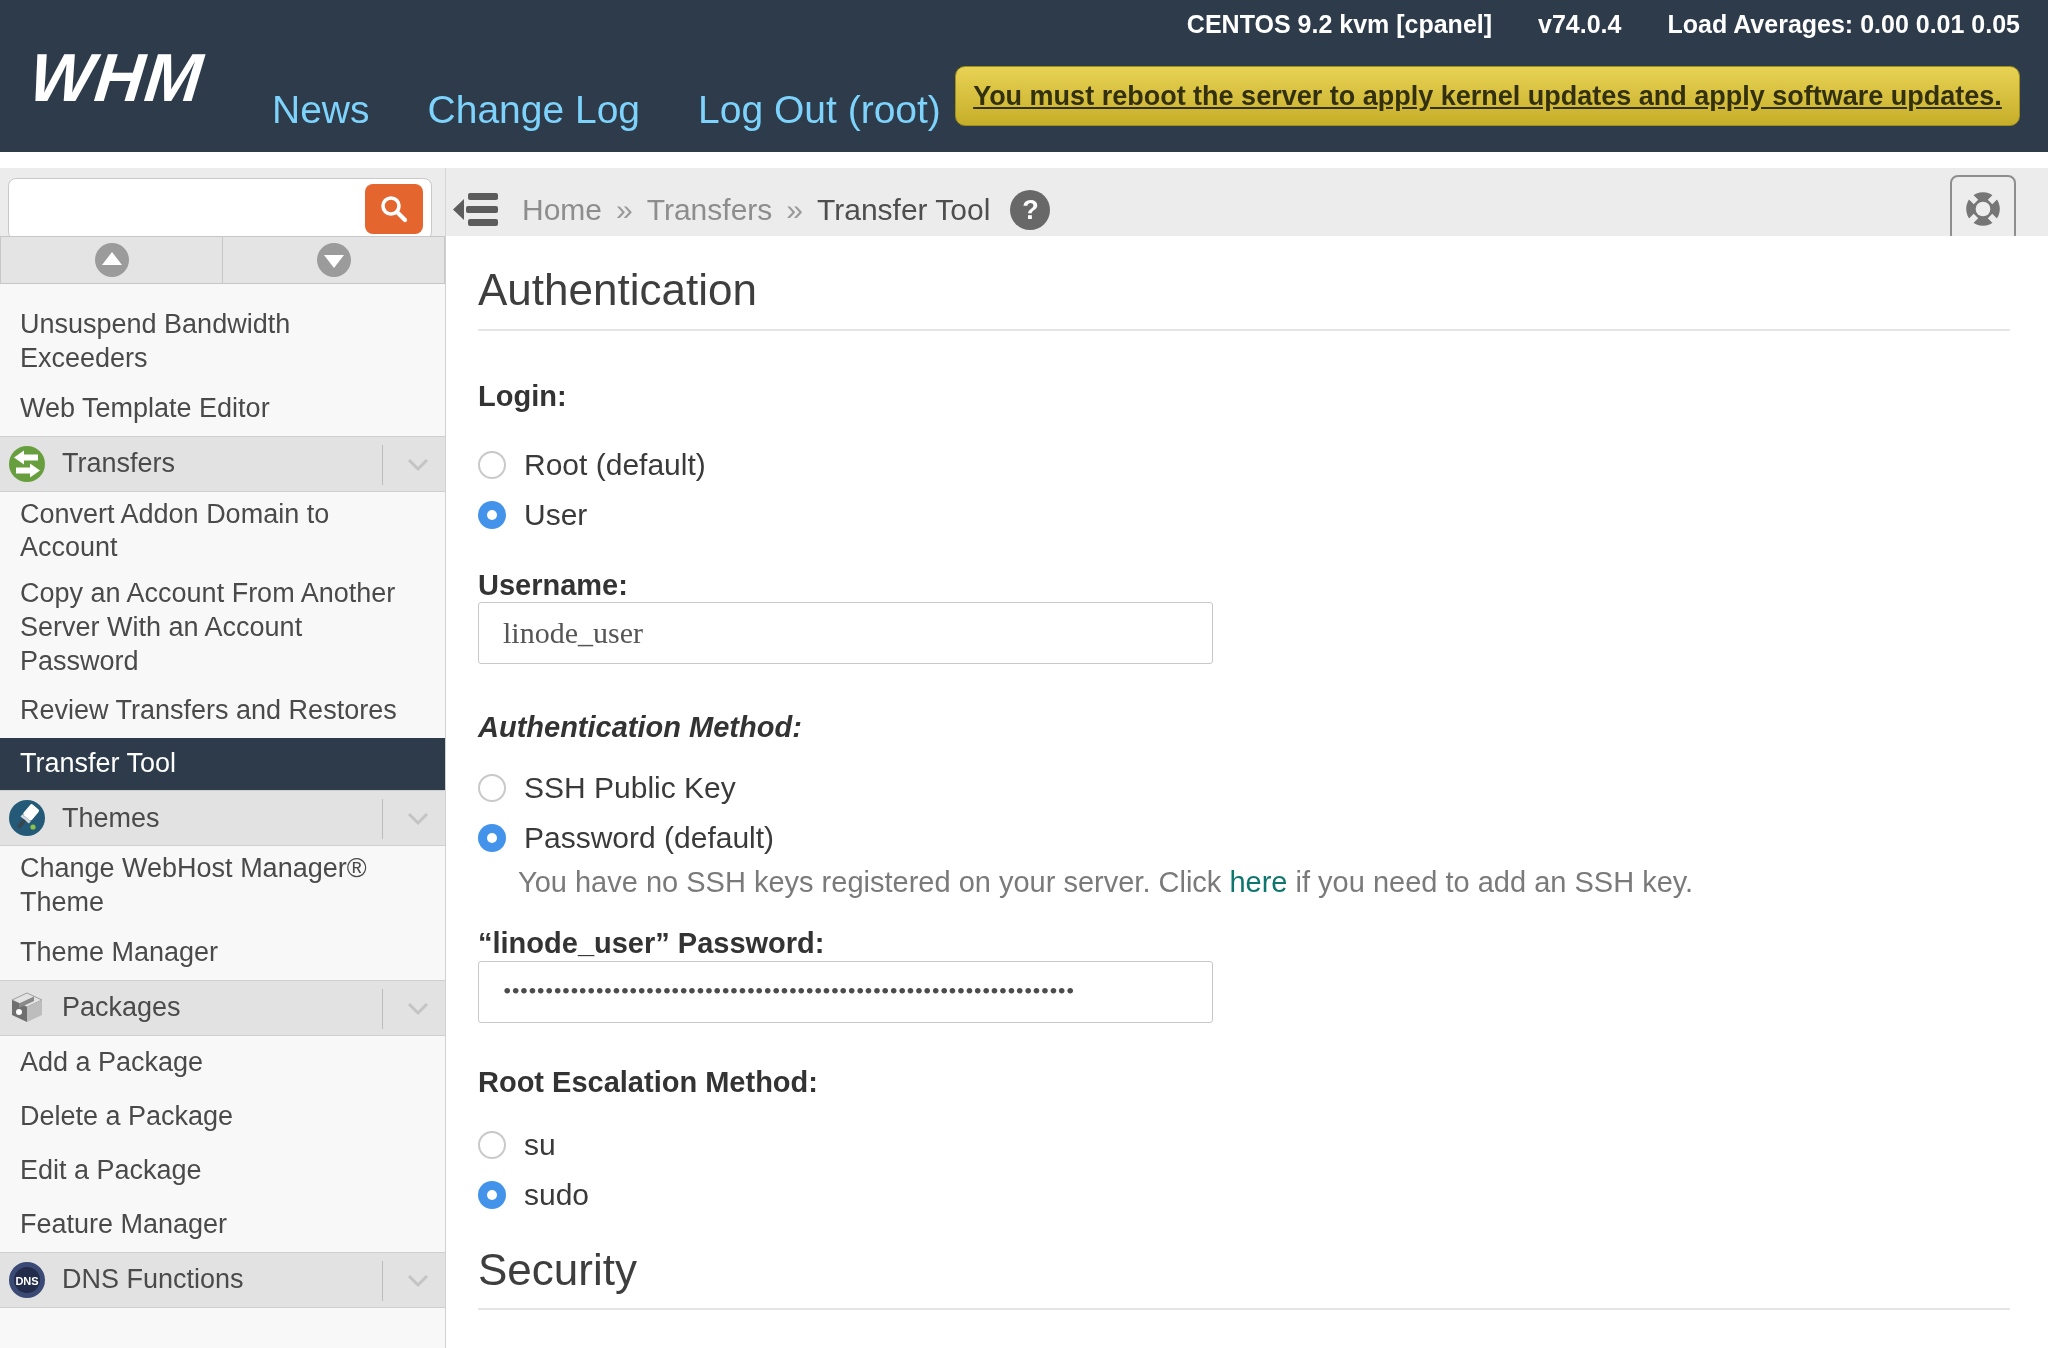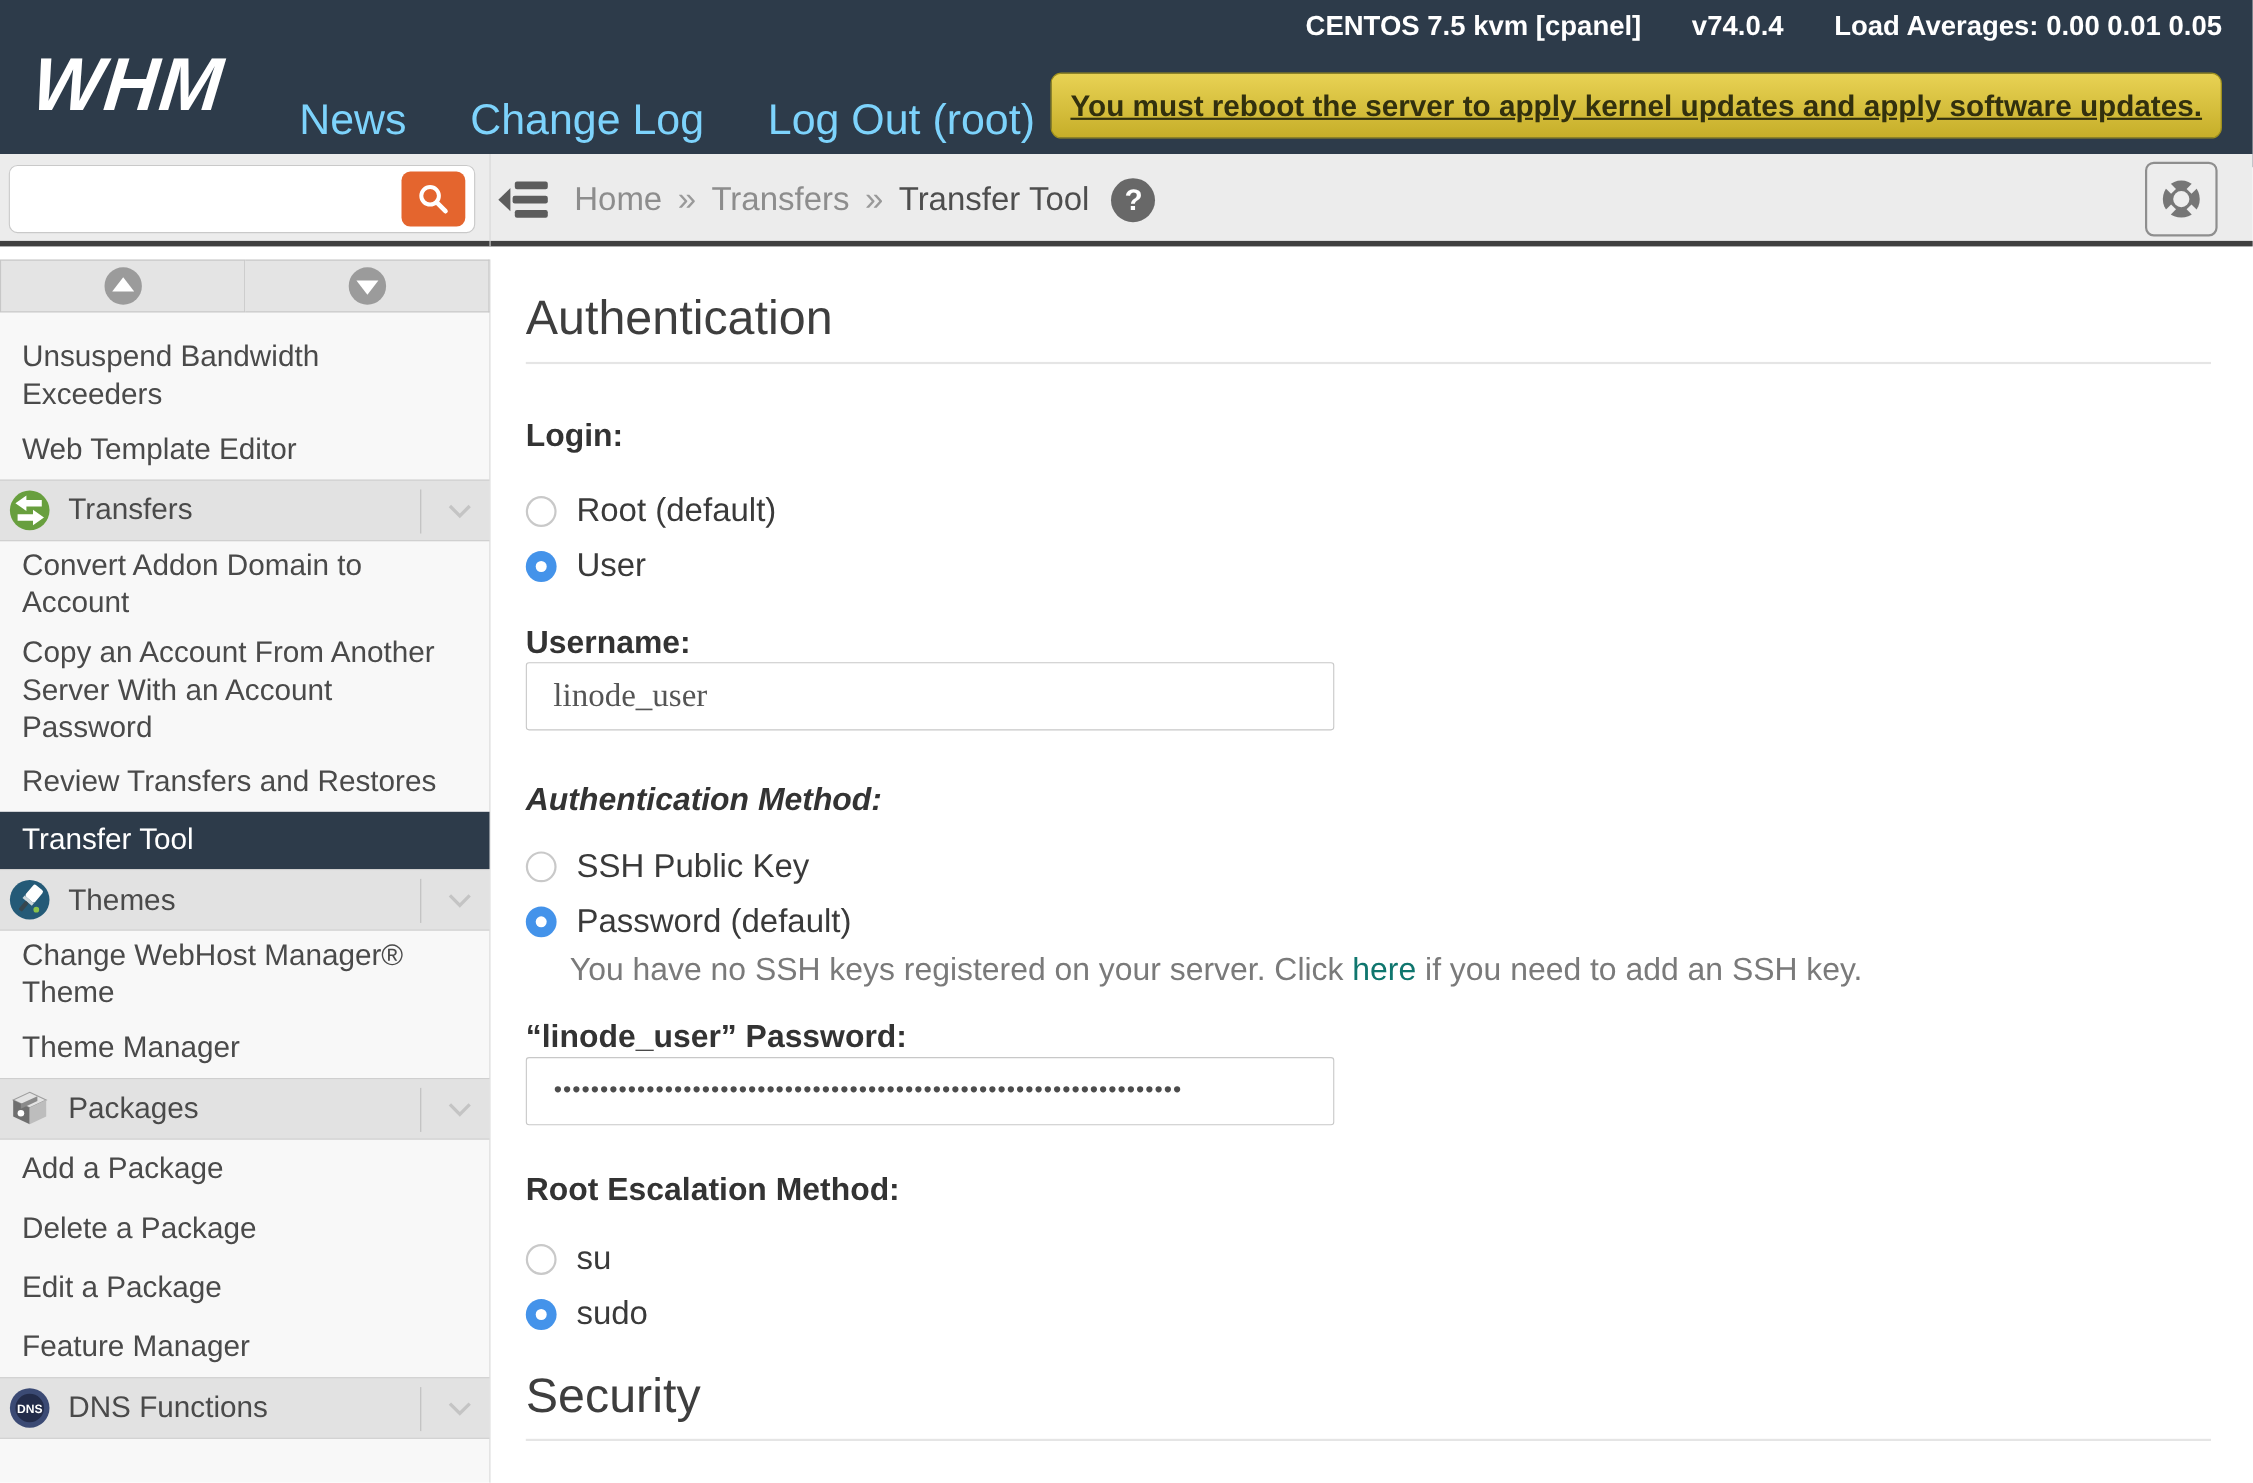--- a/index.html
+++ b/index.html
@@ -14,22 +14,22 @@
         font-style:italic;letter-spacing:1px;transform:skewX(-6deg);}
   .topnav{position:absolute;left:272px;top:88px;display:flex;gap:58px;}
   .topnav a{color:#7dd3fc;font-size:39px;text-decoration:none;}
   .status{position:absolute;top:10px;right:28px;display:flex;gap:46px;color:#fff;
           font-size:25px;font-weight:600;white-space:nowrap;}
   .alert-banner{position:absolute;top:66px;right:28px;width:1065px;height:60px;
         display:flex;align-items:center;justify-content:center;box-sizing:border-box;
         background:linear-gradient(#e8d254,#c6ae29);border:1px solid #9e8f1c;border-radius:10px;
         color:#32300e;font-size:27px;font-weight:700;text-decoration:underline;cursor:pointer;}
   
-  .toolbar{position:absolute;left:0;top:140px;width:2048px;height:84px;background:#ececec;
-           border-bottom:5px solid #404040;box-sizing:border-box;}
+  .toolbar{position:absolute;left:0;top:168px;width:2048px;height:84px;background:#ececec;
+           border-bottom:1px solid #404040;box-sizing:border-box;}
   .toolbar .leftcell{position:absolute;left:0;top:0;width:446px;height:84px;border-right:1px solid #d6d6d6;box-sizing:border-box;}
   .search-wrap{position:absolute;left:8px;top:10px;width:424px;height:62px;background:#fff;
                border:1px solid #c9c9c9;border-radius:8px;box-sizing:border-box;}
   .search-input{position:absolute;left:0;top:0;width:352px;height:60px;border:none;outline:none;
                 background:transparent;font-size:28px;padding:0 0 0 16px;font-family:inherit;color:#444;}
   .search-btn{position:absolute;right:8px;top:5px;width:58px;height:50px;background:#e4652e;
               border:none;border-radius:8px;cursor:pointer;display:flex;align-items:center;justify-content:center;}
   .collapse{position:absolute;left:452px;top:22px;width:48px;height:40px;cursor:pointer;}
   .breadcrumb{position:absolute;left:522px;top:0;height:84px;display:flex;align-items:center;
               gap:14px;font-size:30px;color:#8d8d8d;white-space:nowrap;}
@@ -91,21 +91,21 @@
 <body>
 
 <div class="topbar">
   <div class="logo">WHM</div>
   <div class="topnav">
     <a>News</a>
     <a>Change Log</a>
     <a>Log Out (root)</a>
   </div>
   <div class="status">
-    <span>CENTOS 7.5 kvm [cpanel]</span>
+    <span>CENTOS 9.2 kvm [cpanel]</span>
     <span>v74.0.4</span>
     <span>Load Averages: 0.00 0.01 0.05</span>
   </div>
   <a class="alert-banner">You must reboot the server to apply kernel updates and apply software updates.</a>
 </div>
 
 <div class="toolbar">
   <div class="leftcell">
     <div class="search-wrap">
       <input class="search-input" type="text" value="" style="">

